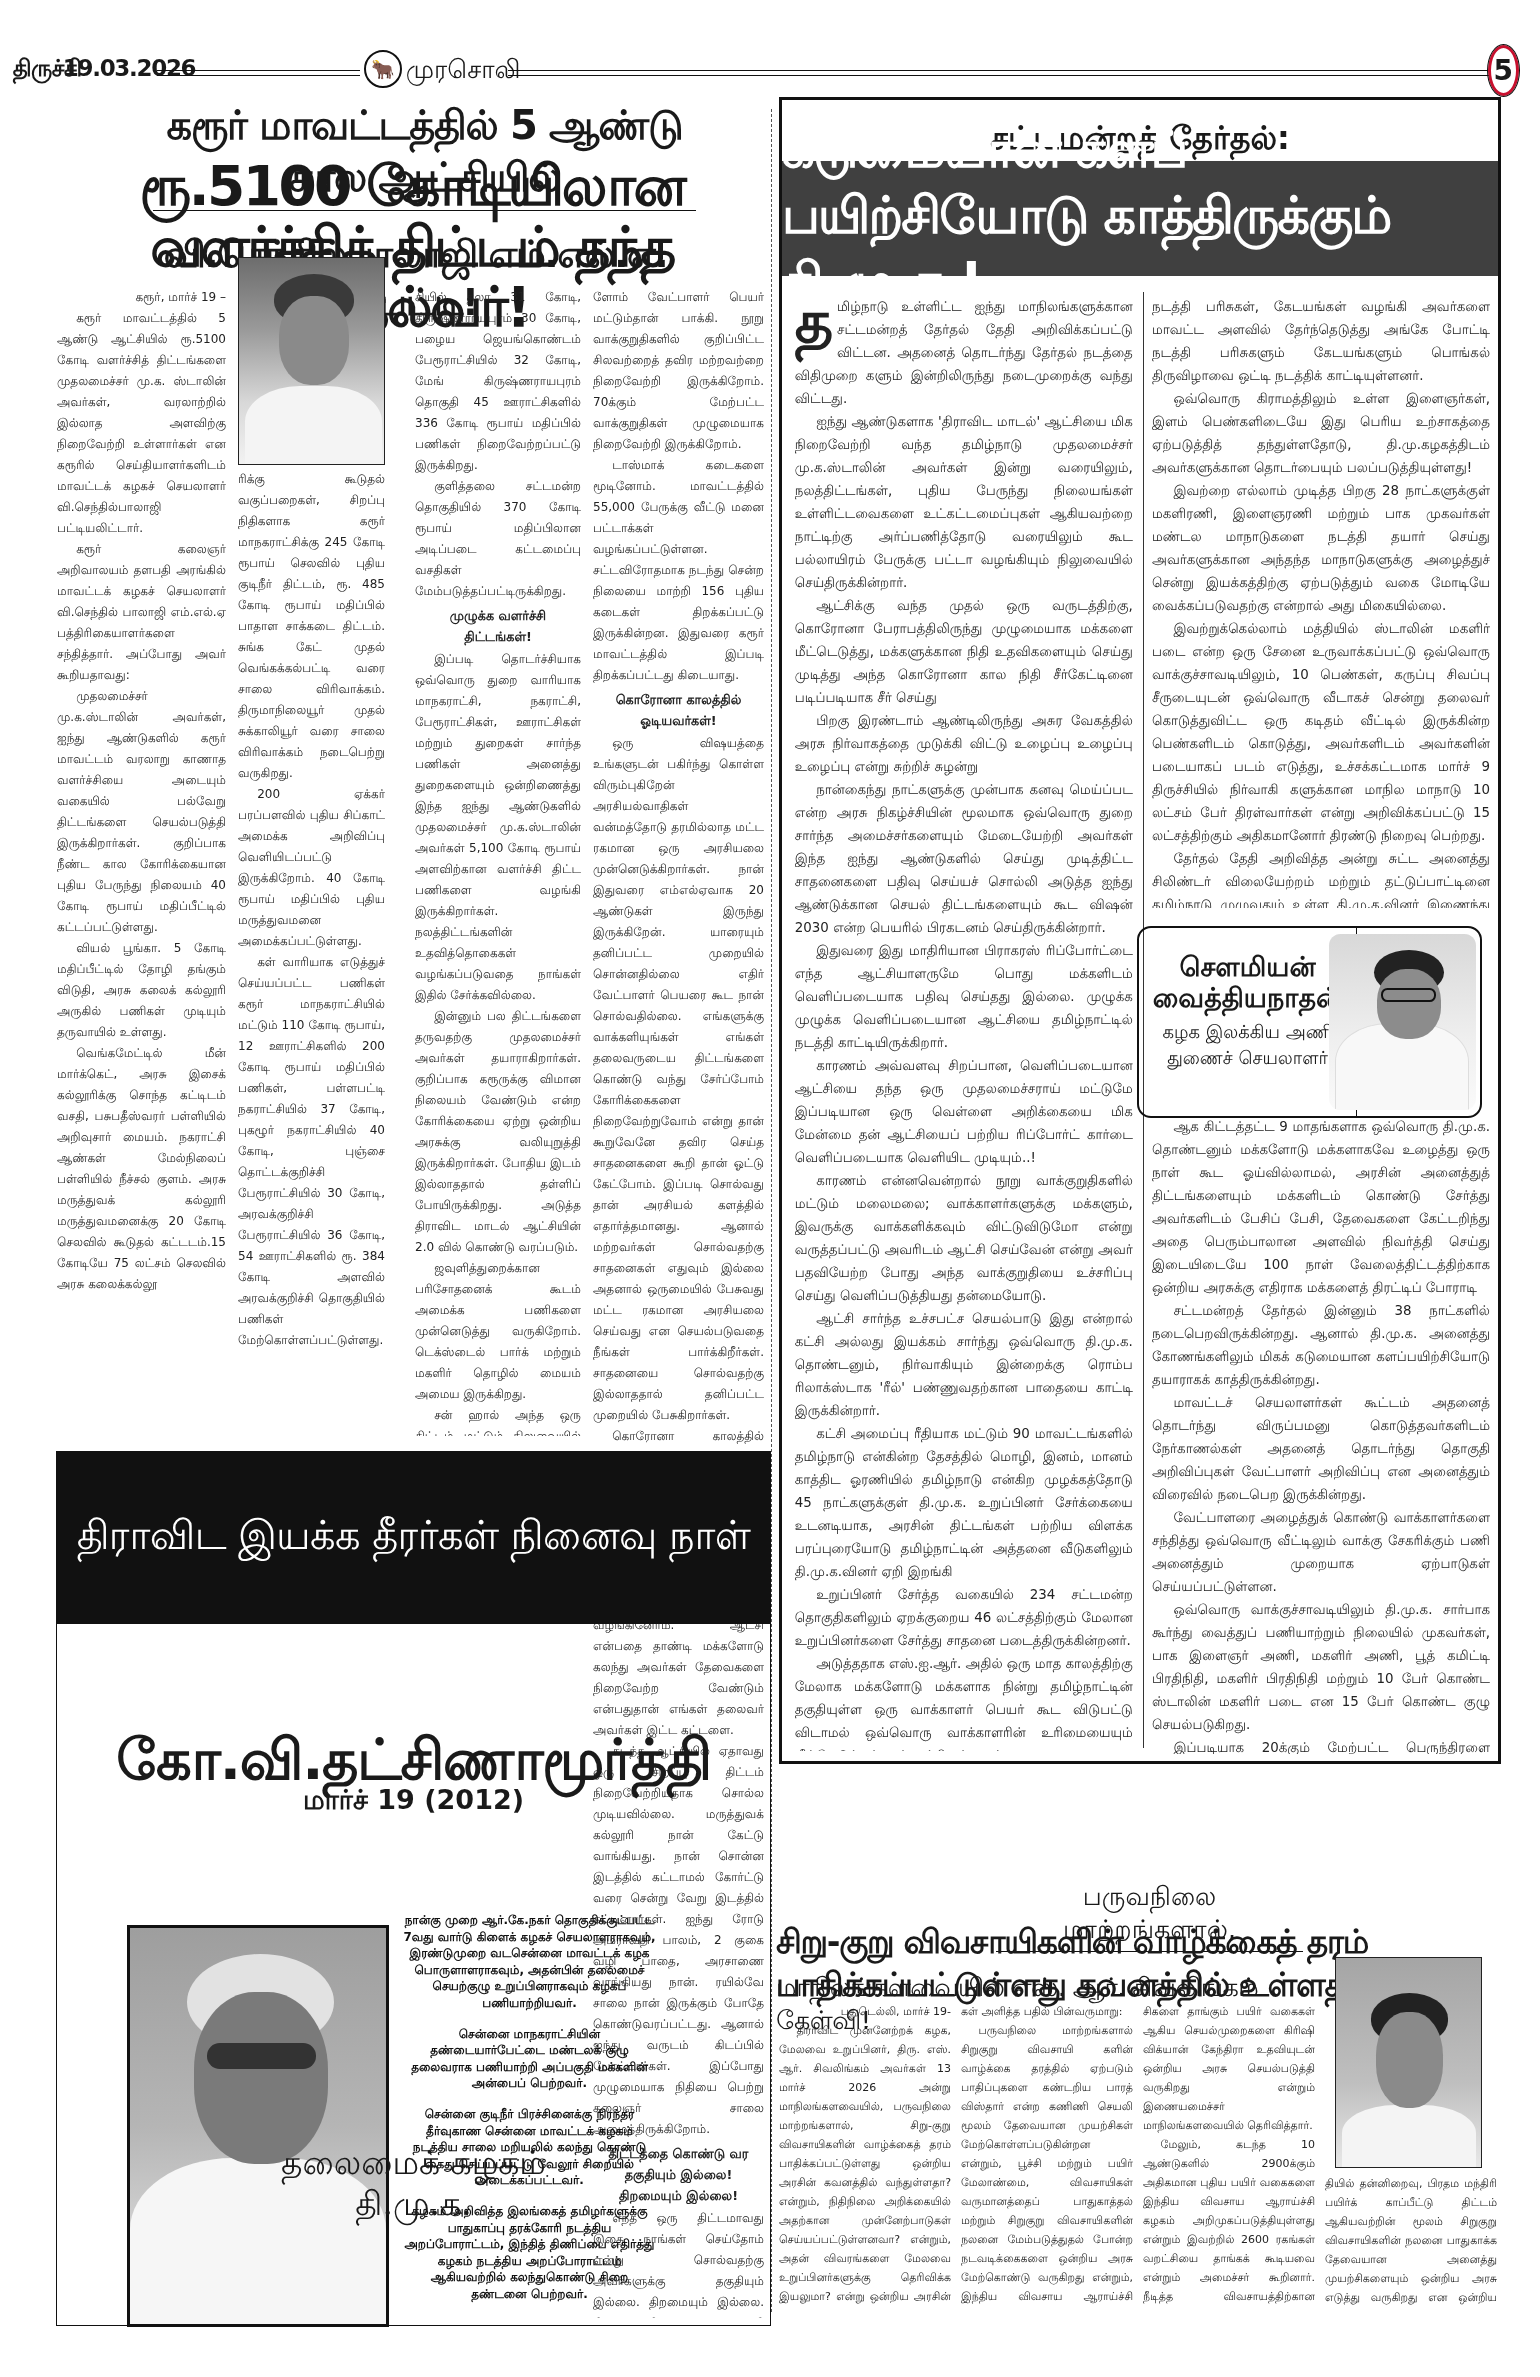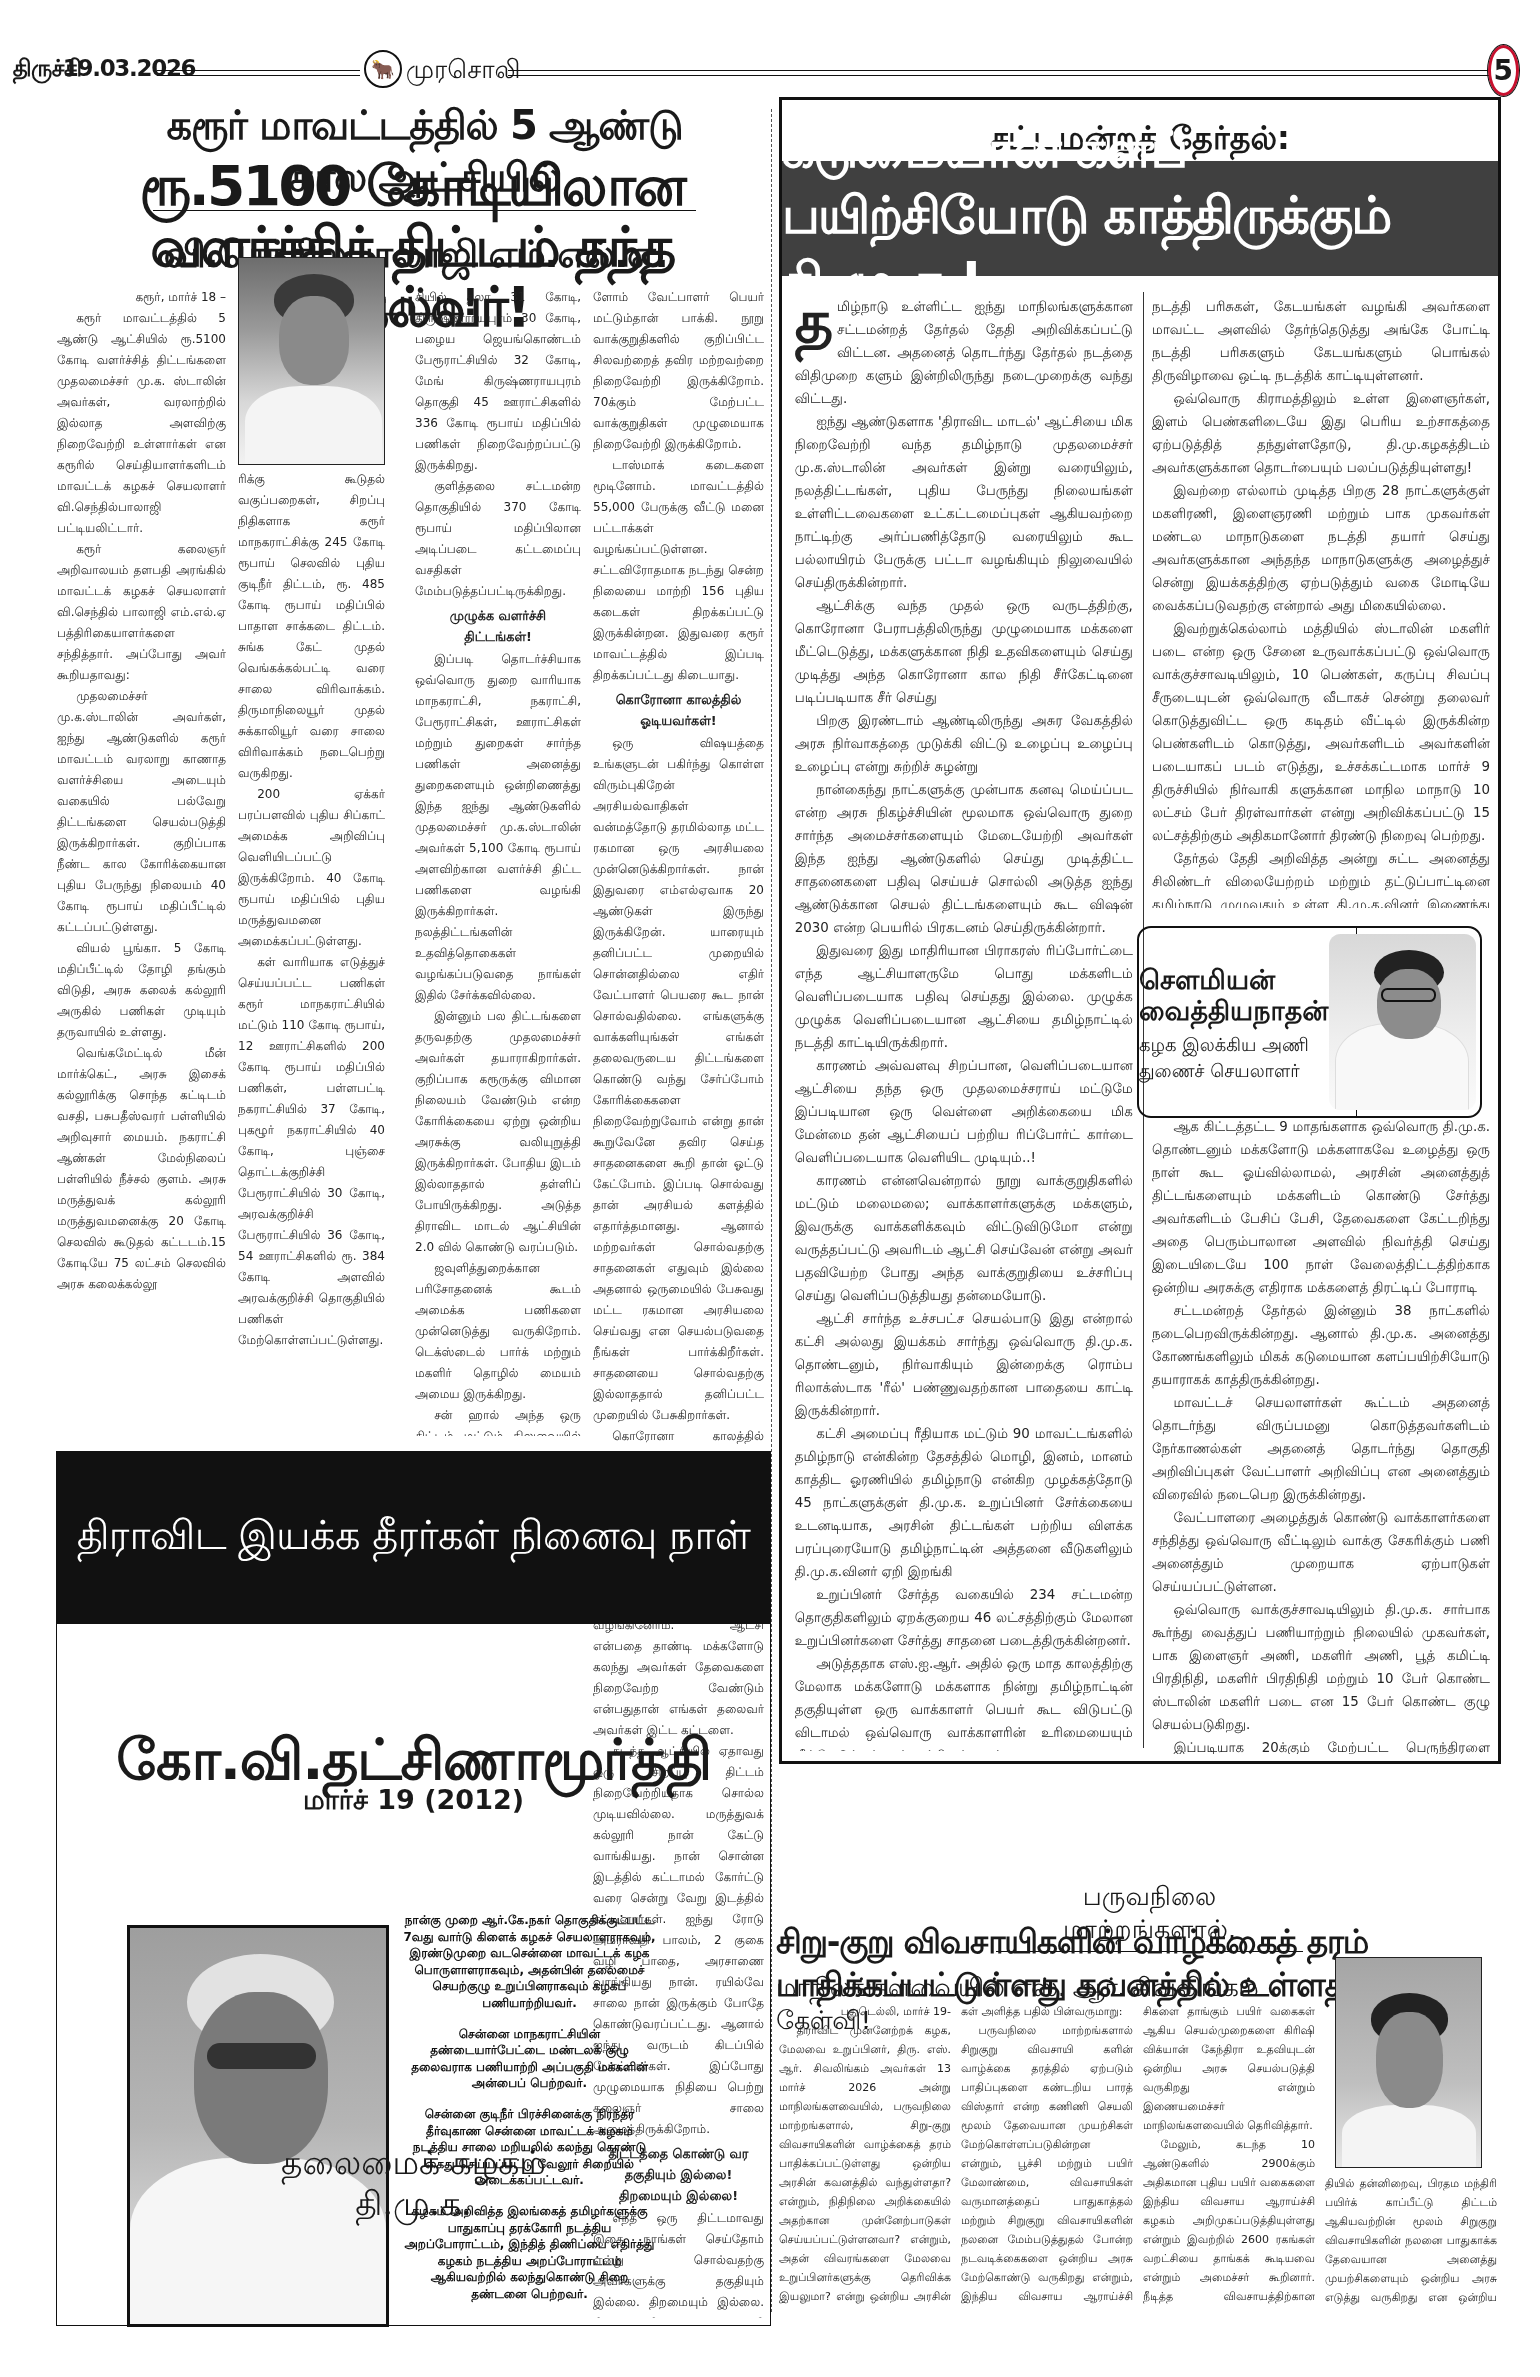--- a/index.html
+++ b/index.html
@@ -44,21 +44,21 @@
 
   
   .feature { position: absolute; left: 779px; top: 97px; width: 722px; height: 1667px; border: 3.8px solid #111; }
   .feature-kicker { position: absolute; left: 0; top: 19px; width: 100%; text-align: center; font-size: 32px; font-weight: bold; }
   .feature-kicker span { border-bottom: 2.6px solid #111; padding-bottom: 3.8px; }
   .feature-banner { position: absolute; left: 0; top: 61px; width: 100%; height: 115px; background: #404040; color: #fff; display: flex; align-items: center; justify-content: center; font-size: 51px; font-weight: bold; letter-spacing: -1.9px; }
   .feature-divider { position: absolute; left: 361px; top: 192px; height: 1456px; border-left: 1.3px solid #333; }
   .dropcap { float: left; font-size: 59px; line-height: 54px; font-weight: bold; margin-right: 3.8px; }
 
   .byline-box { position: absolute; left: 1137px; top: 926px; width: 345px; height: 192px; border: 2.6px solid #111; border-radius: 14px; overflow: hidden; }
-  .byline-text { position: absolute; left: 0; top: 0; width: 218px; height: 100%; border-right: 1.9px solid #111; text-align: left; padding-top: 36px; }
+  .byline-text { position: absolute; left: 0; top: 0; width: 218px; height: 100%; border-right: 1.9px solid #111; text-align: center; padding-top: 23px; }
   .byline-name { font-size: 27px; font-weight: bold; line-height: 31px; }
   .byline-role { font-size: 18px; line-height: 25.5px; margin-top: 6.4px; }
   .byline-photo { position: absolute; left: 190px; top: 6.4px; width: 147px; height: 176px; border-radius: 11.5px; background: linear-gradient(180deg, #d8d8d8 0%, #efefef 60%, #fafafa 100%); overflow: hidden; }
 
   
   .br-kicker { position: absolute; left: 996px; top: 1881px; width: 307px; text-align: center; font-size: 25.5px; border-bottom: 1.3px solid #111; padding-bottom: 3.8px; }
   .br-headline { position: absolute; left: 776px; top: 1922px; width: 734px; font-size: 33px; font-weight: bold; letter-spacing: -1.3px; }
   .br-subhead { position: absolute; left: 776px; top: 1972px; width: 524px; font-size: 25.5px; letter-spacing: -0.6px; }
   .br-col { font-size: 11px; line-height: 19px; }
   .br-photo { position: absolute; left: 1335px; top: 1957px; width: 147px; height: 211px; border: 1.9px solid #222; background: linear-gradient(180deg, #a5a5a5 0%, #bfbfbf 60%, #e8e8e8 100%); overflow: hidden; }
@@ -76,21 +76,21 @@
   <span class="mh-brand">முரசொலி</span>
   <div class="mh-rule right"></div>
   <div class="mh-page">5</div>
 </div>
 
 <div class="left-kicker">கரூர் மாவட்டத்தில் 5 ஆண்டு கால ஆட்சியில்</div>
 <div class="left-headline">ரூ.5100 கோடியிலான வளர்ச்சித் திட்டம் தந்த முதல்வர்!</div>
 <div class="left-subhead">வி.செந்தில்பாலாஜி எம்.எல்.ஏ. பேட்டி!</div>
 
 <div class="col" style="left:57px; top:287px; width:169px; height:1149px;">
-  <p class="dateline">கரூர், மார்ச் 18 –</p>
+  <p class="dateline">கரூர், மார்ச் 19 –</p>
   <p>கரூர் மாவட்டத்தில் 5 ஆண்டு ஆட்சியில் ரூ.5100 கோடி வளர்ச்சித் திட்டங்களை முதலமைச்சர் மு.க. ஸ்டாலின் அவர்கள், வரலாற்றில் இல்லாத அளவிற்கு நிறைவேற்றி உள்ளார்கள் என கரூரில் செய்தியாளர்களிடம் மாவட்டக் கழகச் செயலாளர் வி.செந்தில்பாலாஜி பட்டியலிட்டார்.</p>
   <p>கரூர் கலைஞர் அறிவாலயம் தளபதி அரங்கில் மாவட்டக் கழகச் செயலாளர் வி.செந்தில் பாலாஜி எம்.எல்.ஏ பத்திரிகையாளர்களை சந்தித்தார். அப்போது அவர் கூறியதாவது:</p>
   <p>முதலமைச்சர் மு.க.ஸ்டாலின் அவர்கள், ஐந்து ஆண்டுகளில் கரூர் மாவட்டம் வரலாறு காணாத வளர்ச்சியை அடையும் வகையில் பல்வேறு திட்டங்களை செயல்படுத்தி இருக்கிறார்கள். குறிப்பாக நீண்ட கால கோரிக்கையான புதிய பேருந்து நிலையம் 40 கோடி ரூபாய் மதிப்பீட்டில் கட்டப்பட்டுள்ளது.</p>
   <p>வியல் பூங்கா. 5 கோடி மதிப்பீட்டில் தோழி தங்கும் விடுதி, அரசு கலைக் கல்லூரி அருகில் பணிகள் முடியும் தருவாயில் உள்ளது.</p>
   <p>வெங்கமேட்டில் மீன் மார்க்கெட், அரசு இசைக் கல்லூரிக்கு சொந்த கட்டிடம் வசதி, பசுபதீஸ்வரர் பள்ளியில் அறிவுசார் மையம். நகராட்சி ஆண்கள் மேல்நிலைப் பள்ளியில் நீச்சல் குளம். அரசு மருத்துவக் கல்லூரி மருத்துவமனைக்கு 20 கோடி செலவில் கூடுதல் கட்டடம்.15 கோடியே 75 லட்சம் செலவில் அரசு கலைக்கல்லூ</p>
 </div>
 
 <div class="photo" style="left:238px; top:257px; width:147px; height:208px;">
   <div class="shirt" style="left:6.4px; top:128px; width:137px; height:89px;"></div>
   <div class="head" style="left:35px; top:16px; width:80px; height:51px;"></div>

